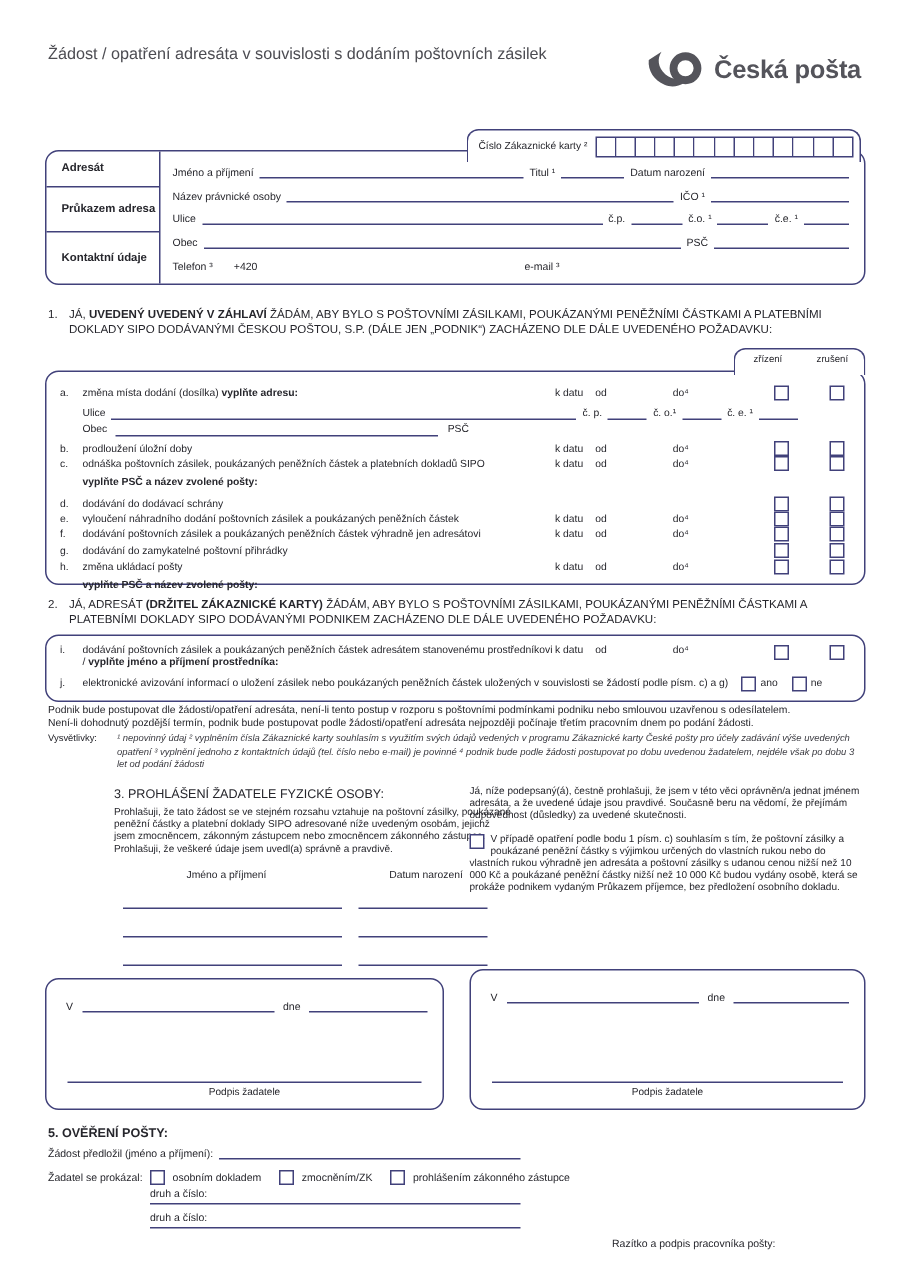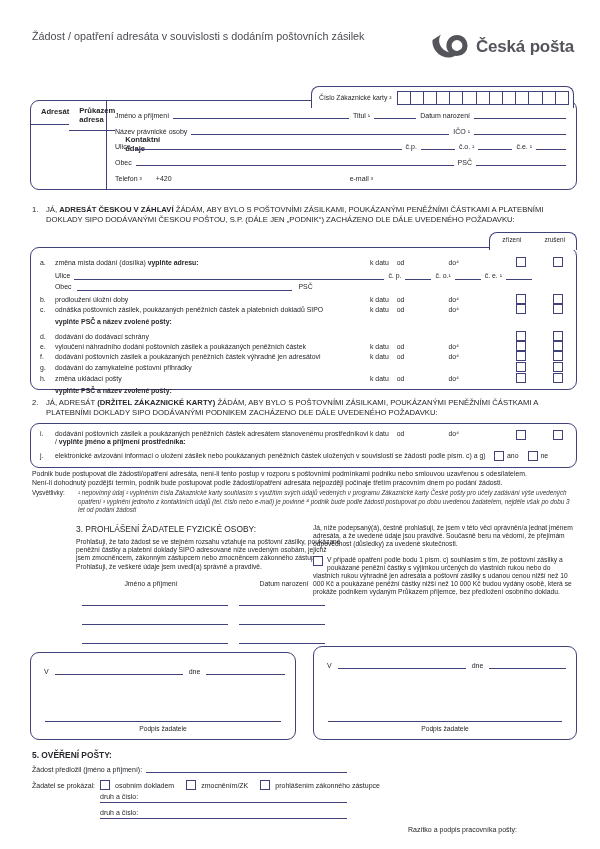--- a/index.html
+++ b/index.html
@@ -26,21 +26,21 @@
 
   
   .card-tab{position:absolute;left:311px;top:86px;width:263px;height:22px;background:#fff;border:1.3px solid var(--navy);border-bottom:none;border-radius:8px 8px 0 0;display:flex;align-items:center;padding:0 4px 0 7px;z-index:3;}
   .card-label{font-size:6.8px;white-space:nowrap;margin-right:5px;}
   .card-cells{flex:1;display:flex;height:14px;border:1px solid var(--navy);}
   .card-cells .cell{flex:1;border-right:1px solid var(--navy);background:#fff;}
   .card-cells .cell:last-child{border-right:none;}
 
   
   .addr-box{position:absolute;left:30px;top:100px;width:547px;height:90px;border:1.4px solid var(--navy);border-radius:9px;display:flex;z-index:1;}
-  .addr-left{width:76px;display:flex;flex-direction:row;border-right:1.2px solid var(--navy);}
+  .addr-left{width:76px;display:flex;flex-direction:column;border-right:1.2px solid var(--navy);}
   .addr-left .cell{display:flex;align-items:center;padding-left:10px;font-weight:bold;font-size:7.6px;line-height:8.6px;}
   .addr-left .c1{height:24px;border-bottom:1.2px solid var(--navy);}
   .addr-left .c2{height:30px;border-bottom:1.2px solid var(--navy);}
   .addr-left .c3{flex:1;}
   .addr-right{flex:1;display:flex;flex-direction:column;padding:4px 10px 5px 8px;}
   .arow{flex:1;display:flex;align-items:flex-end;font-size:7px;gap:4px;padding-bottom:2px;}
 
   
   .sec-intro{position:absolute;left:32px;width:545px;font-size:7.7px;line-height:10.2px;display:flex;}
   .sec-num{width:14px;font-weight:normal;}
@@ -164,21 +164,21 @@
         <span class="lbl" style="margin-left:10px">+420</span>
         <span style="width:170px"></span>
         <span class="lbl">e-mail ³</span>
         <span class="flex1"></span>
       </div>
     </div>
   </div>
 
   <div class="sec-intro" style="top:205px">
     <span class="sec-num">1.</span>
-    <span class="sec-text"><span>JÁ, </span><b>ADRESÁT ČESKOU V ZÁHLAVÍ</b><span> ŽÁDÁM, ABY BYLO S  POŠTOVNÍMI ZÁSILKAMI, POUKÁZANÝMI PENĚŽNÍMI ČÁSTKAMI A PLATEBNÍMI DOKLADY SIPO DODÁVANÝMI ČESKOU POŠTOU, S.P. (DÁLE JEN „PODNIK“) ZACHÁZENO DLE DÁLE UVEDENÉHO POŽADAVKU:</span></span>
+    <span class="sec-text"><span>JÁ, </span><b>UVEDENÝ UVEDENÝ V ZÁHLAVÍ</b><span> ŽÁDÁM, ABY BYLO S  POŠTOVNÍMI ZÁSILKAMI, POUKÁZANÝMI PENĚŽNÍMI ČÁSTKAMI A PLATEBNÍMI DOKLADY SIPO DODÁVANÝMI ČESKOU POŠTOU, S.P. (DÁLE JEN „PODNIK“) ZACHÁZENO DLE DÁLE UVEDENÉHO POŽADAVKU:</span></span>
   </div>
 
   <div class="opt-box" style="top:247px;height:143px;padding-top:8px">
     <div class="tab-zz">
       <span>zřízení</span>
       <span>zrušení</span>
     </div>
 
     <div class="trow" style="height:11px">
       <span class="rl">a.</span>

